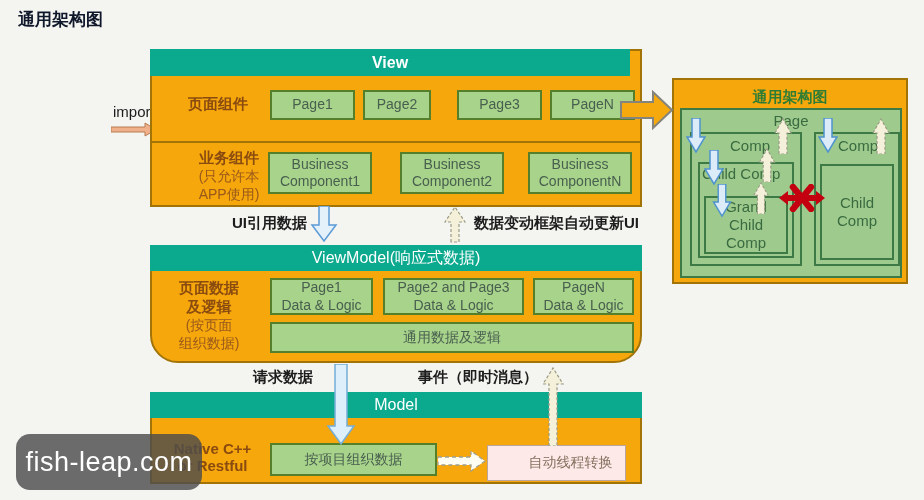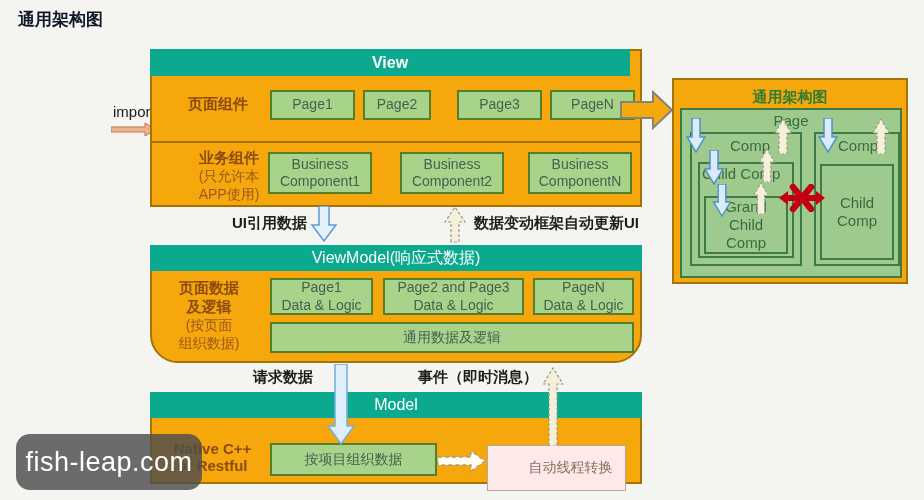--- a/index.html
+++ b/index.html
@@ -117,21 +117,21 @@
     <svg width="24" height="80" viewBox="0 0 24 80">
         <polygon points="8,80 8,18 2,18 12,2 22,18 16,18 16,80" fill="#f4f0d9" stroke="#9b9b85" stroke-width="1.2" stroke-dasharray="3 2"></polygon>
       </svg>
   </span>
 
   <div class="abs orange-panel" style="left:150px;top:392px;width:492px;height:92px;">
     <div class="abs brown-b pre" style="left:8px;top:46px;width:105px;text-align:center;">Native C++
 or Restful</div>
     <div class="abs teal-header center" style="left:-2px;top:-2px;width:492px;height:26px;">Model</div>
     <div class="abs green-box center" style="left:118px;top:49px;width:167px;height:33px;">按项目组织数据</div>
-    <div class="abs pink-box center" style="left:335px;top:51px;width:139px;height:46px;padding-left:28px;">自动线程转换</div>
+    <div class="abs pink-box center" style="left:335px;top:51px;width:139px;height:36px;padding-left:28px;">自动线程转换</div>
   </div>
   <span class="abs z5" style="left:437px;top:448px;">
     <svg width="50" height="26" viewBox="0 0 50 26">
         <polygon points="1,9 34,9 34,3 48,13 34,23 34,17 1,17" fill="#fffef2" stroke="#a0a090" stroke-width="1.3" stroke-dasharray="4 3"></polygon>
       </svg>
   </span>
 
   <span class="abs z5" style="left:620px;top:90px;">
     <svg width="54" height="40" viewBox="0 0 54 40">
         <polygon points="1,12 33,12 33,2 52,20 33,38 33,28 1,28" fill="#f6a90c" stroke="#84847c" stroke-width="2"></polygon>

